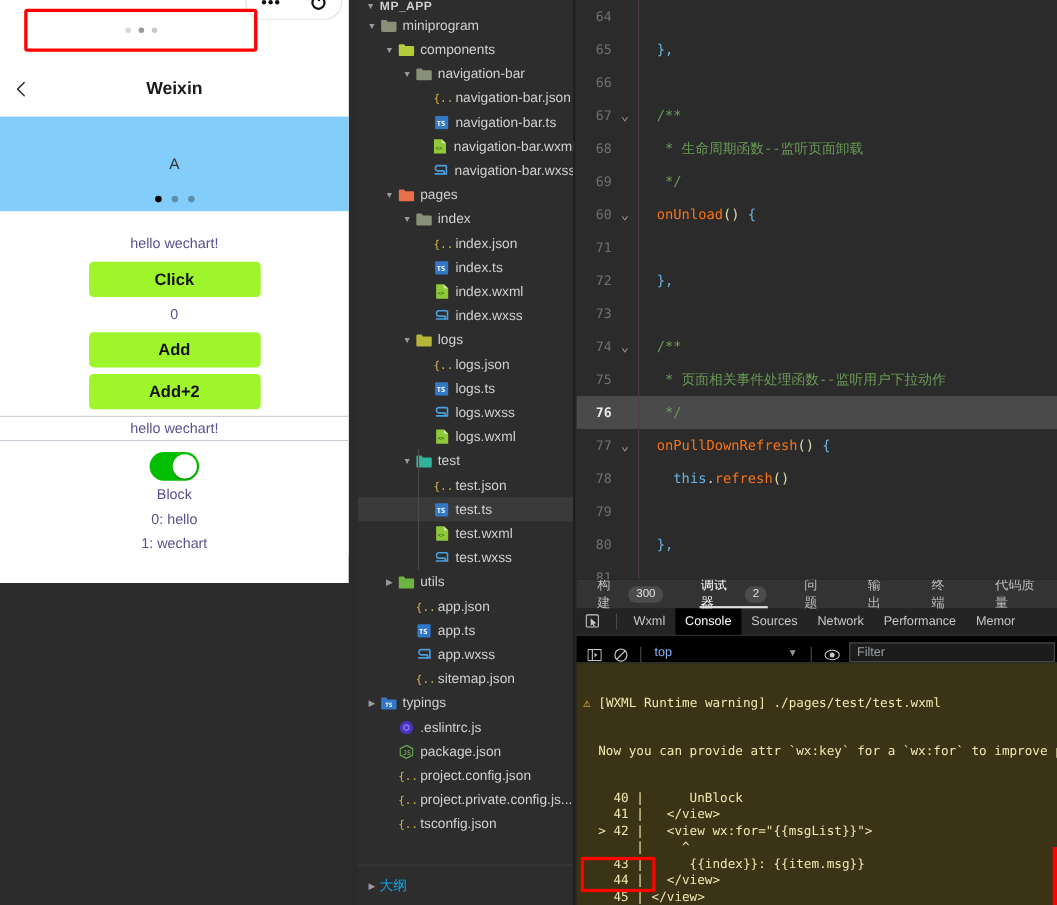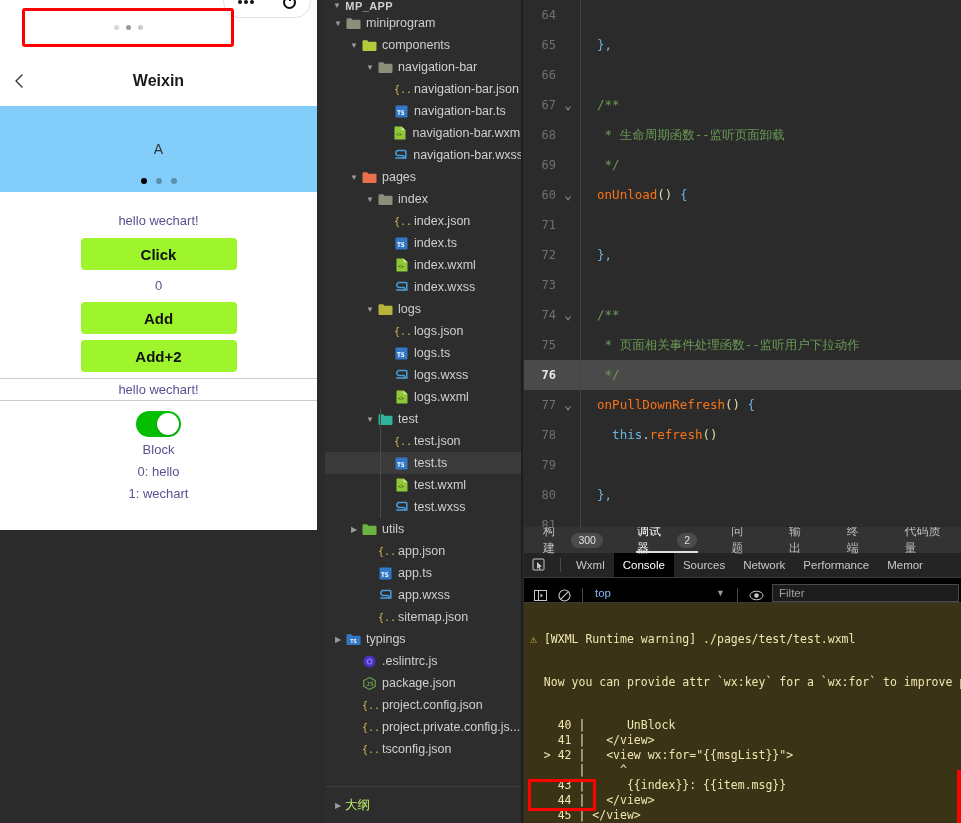--- a/index.html
+++ b/index.html
@@ -150,21 +150,21 @@
   .tlabel { font-size: 12.5px; color: #cfcfcf; }
   .guide {
     position: absolute; width: 1px; background: #4a4a4a; left: 0; top: 0; bottom: 0;
   }
   .tree-footer {
     position: absolute; left: 0; right: 0; bottom: 0; height: 36px;
     border-top: 1px solid #3c3c3c;
     display: flex; align-items: center; padding-left: 6px;
     background: #2d2d2d;
   }
-  .tree-footer .tlabel { font-size: 12.5px; color: #bef264; }
+  .tree-footer .tlabel { font-size: 12.5px; color: #0ea5e9; }
 
   
   #editor {
     position: absolute; left: 524px; top: 0; right: 0; height: 527px;
     background: #2b2b2b; overflow: hidden;
   }
   .code-line {
     position: relative; height: 30px; line-height: 30px;
     font-family: "DejaVu Sans Mono", monospace; font-size: 12.5px;
     white-space: nowrap;

